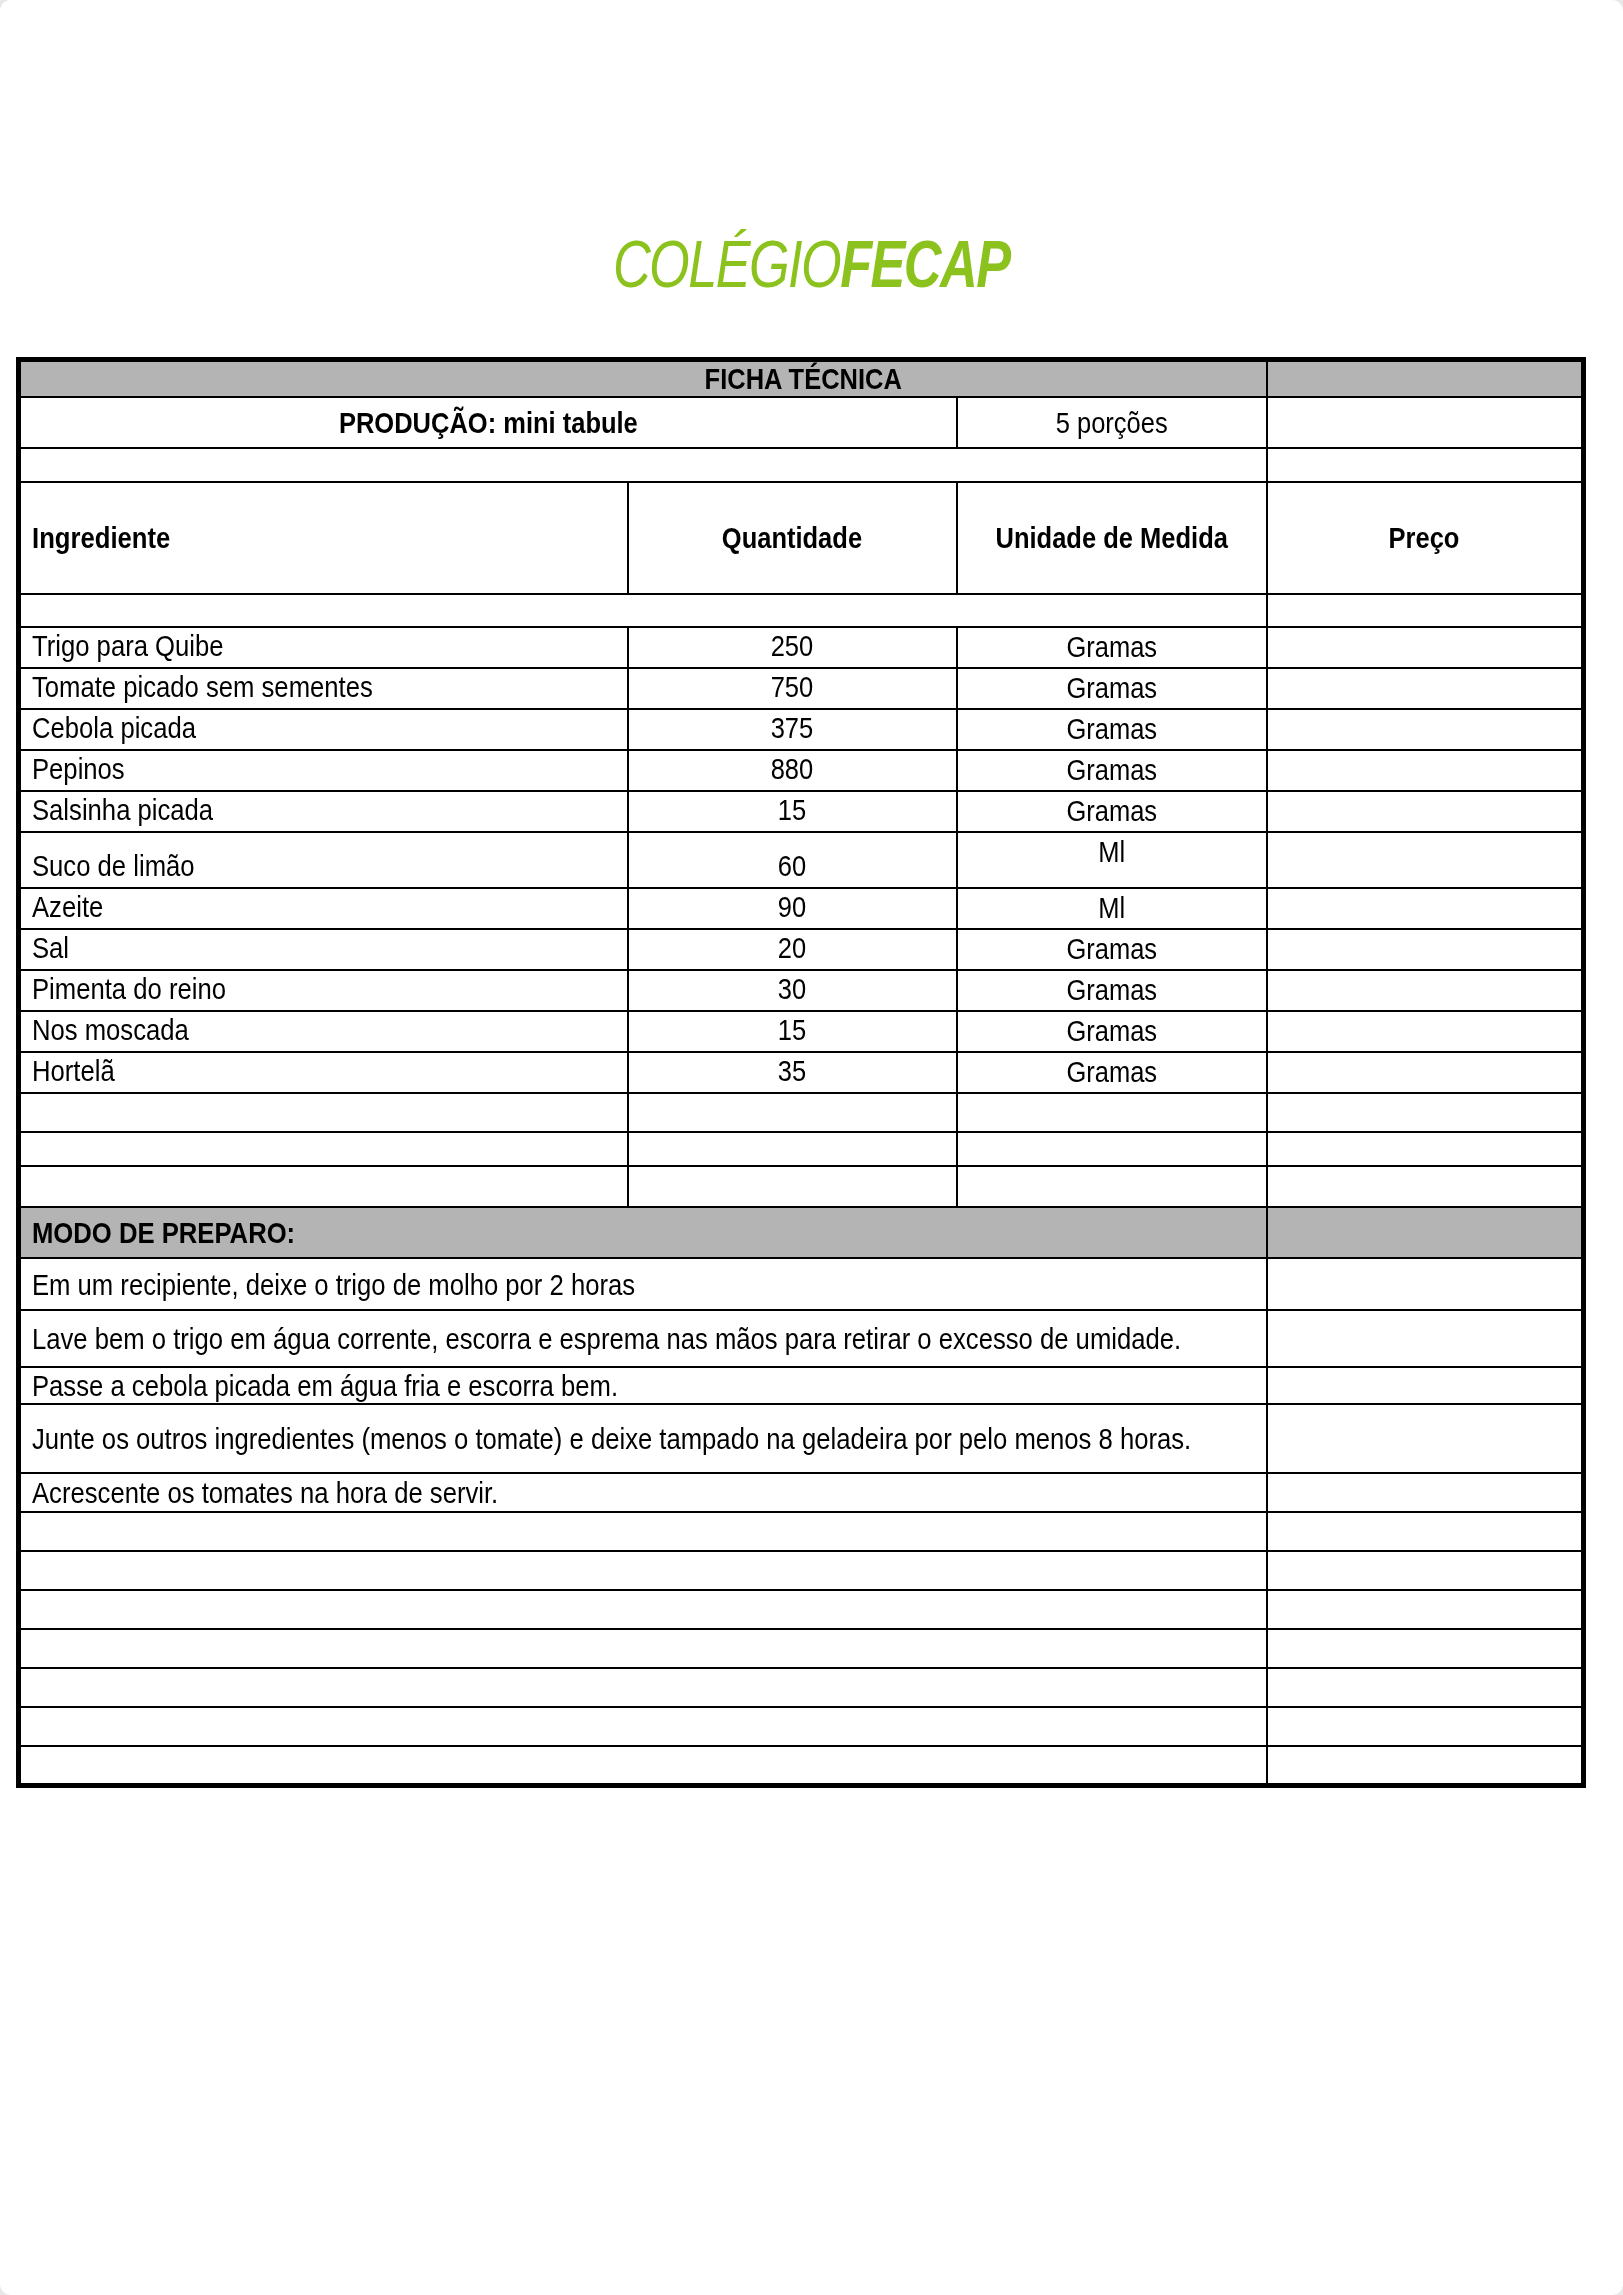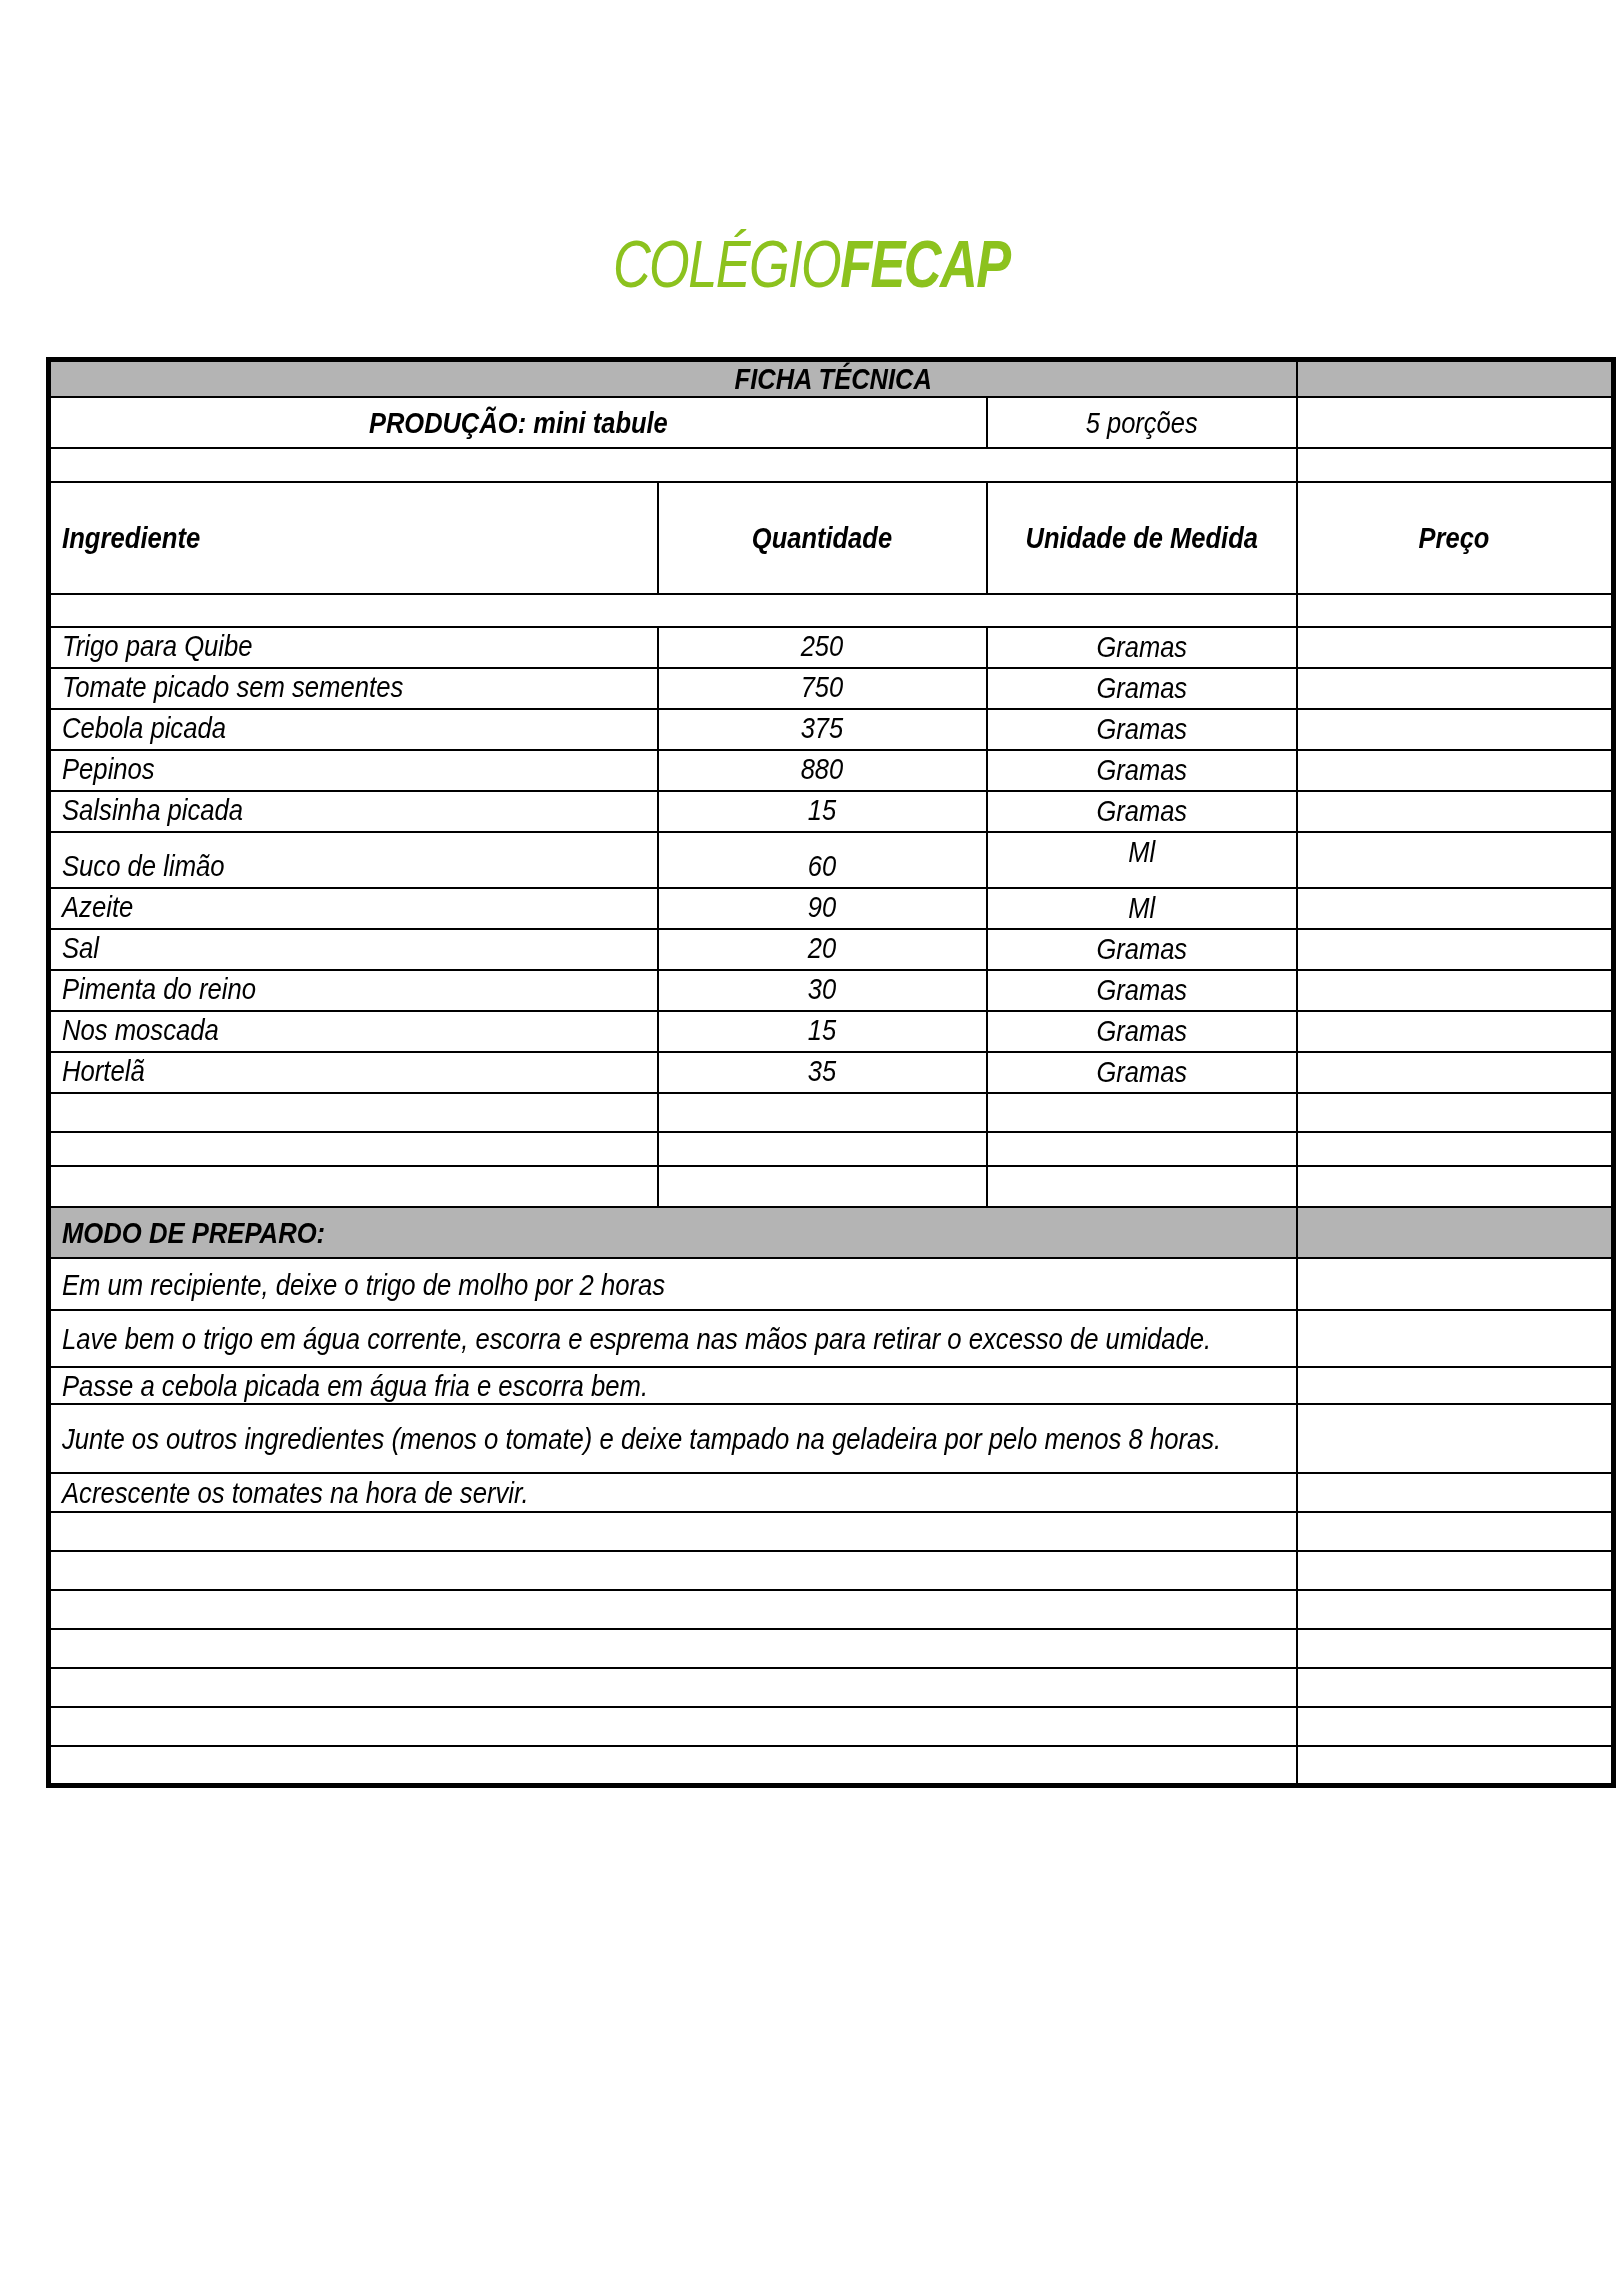--- a/index.html
+++ b/index.html
@@ -3,20 +3,21 @@
 <meta charset="utf-8">
 <style>
   html,body{margin:0;padding:0;background:#e8e8e8;}
   .page{
     position:relative;
     width:1623px;height:2295px;
     background:#ffffff;
     overflow:hidden;
     font-family:"Liberation Sans", sans-serif;
     color:#000;
+    border-radius:11px;
   }
   
   .logo{
     position:absolute;
     top:228px;left:0;width:100%;
     text-align:center;
     font-style:italic;
     font-size:67px;
     letter-spacing:-2px;
     white-space:nowrap;
@@ -25,26 +26,25 @@
   .logo-inner{
     display:inline-block;
     transform:scaleX(0.78);
     transform-origin:center;
   }
   .logo-light{font-weight:400;}
   .logo-bold{font-weight:700;}
   
   table.ficha{
     position:absolute;
-    left:46px;top:357px;
+    left:16px;top:357px;
     width:1565px;
     table-layout:fixed;
     border-collapse:collapse;
     border:5.2px solid #000;
-    font-style:italic;
   }
   table.ficha td{
     border:2.6px solid #000;
     padding:0;
     font-size:30px;
     vertical-align:middle;
     color:#000;
   }
   .gray{background:#b4b4b4;}
   .b{font-weight:bold;}

